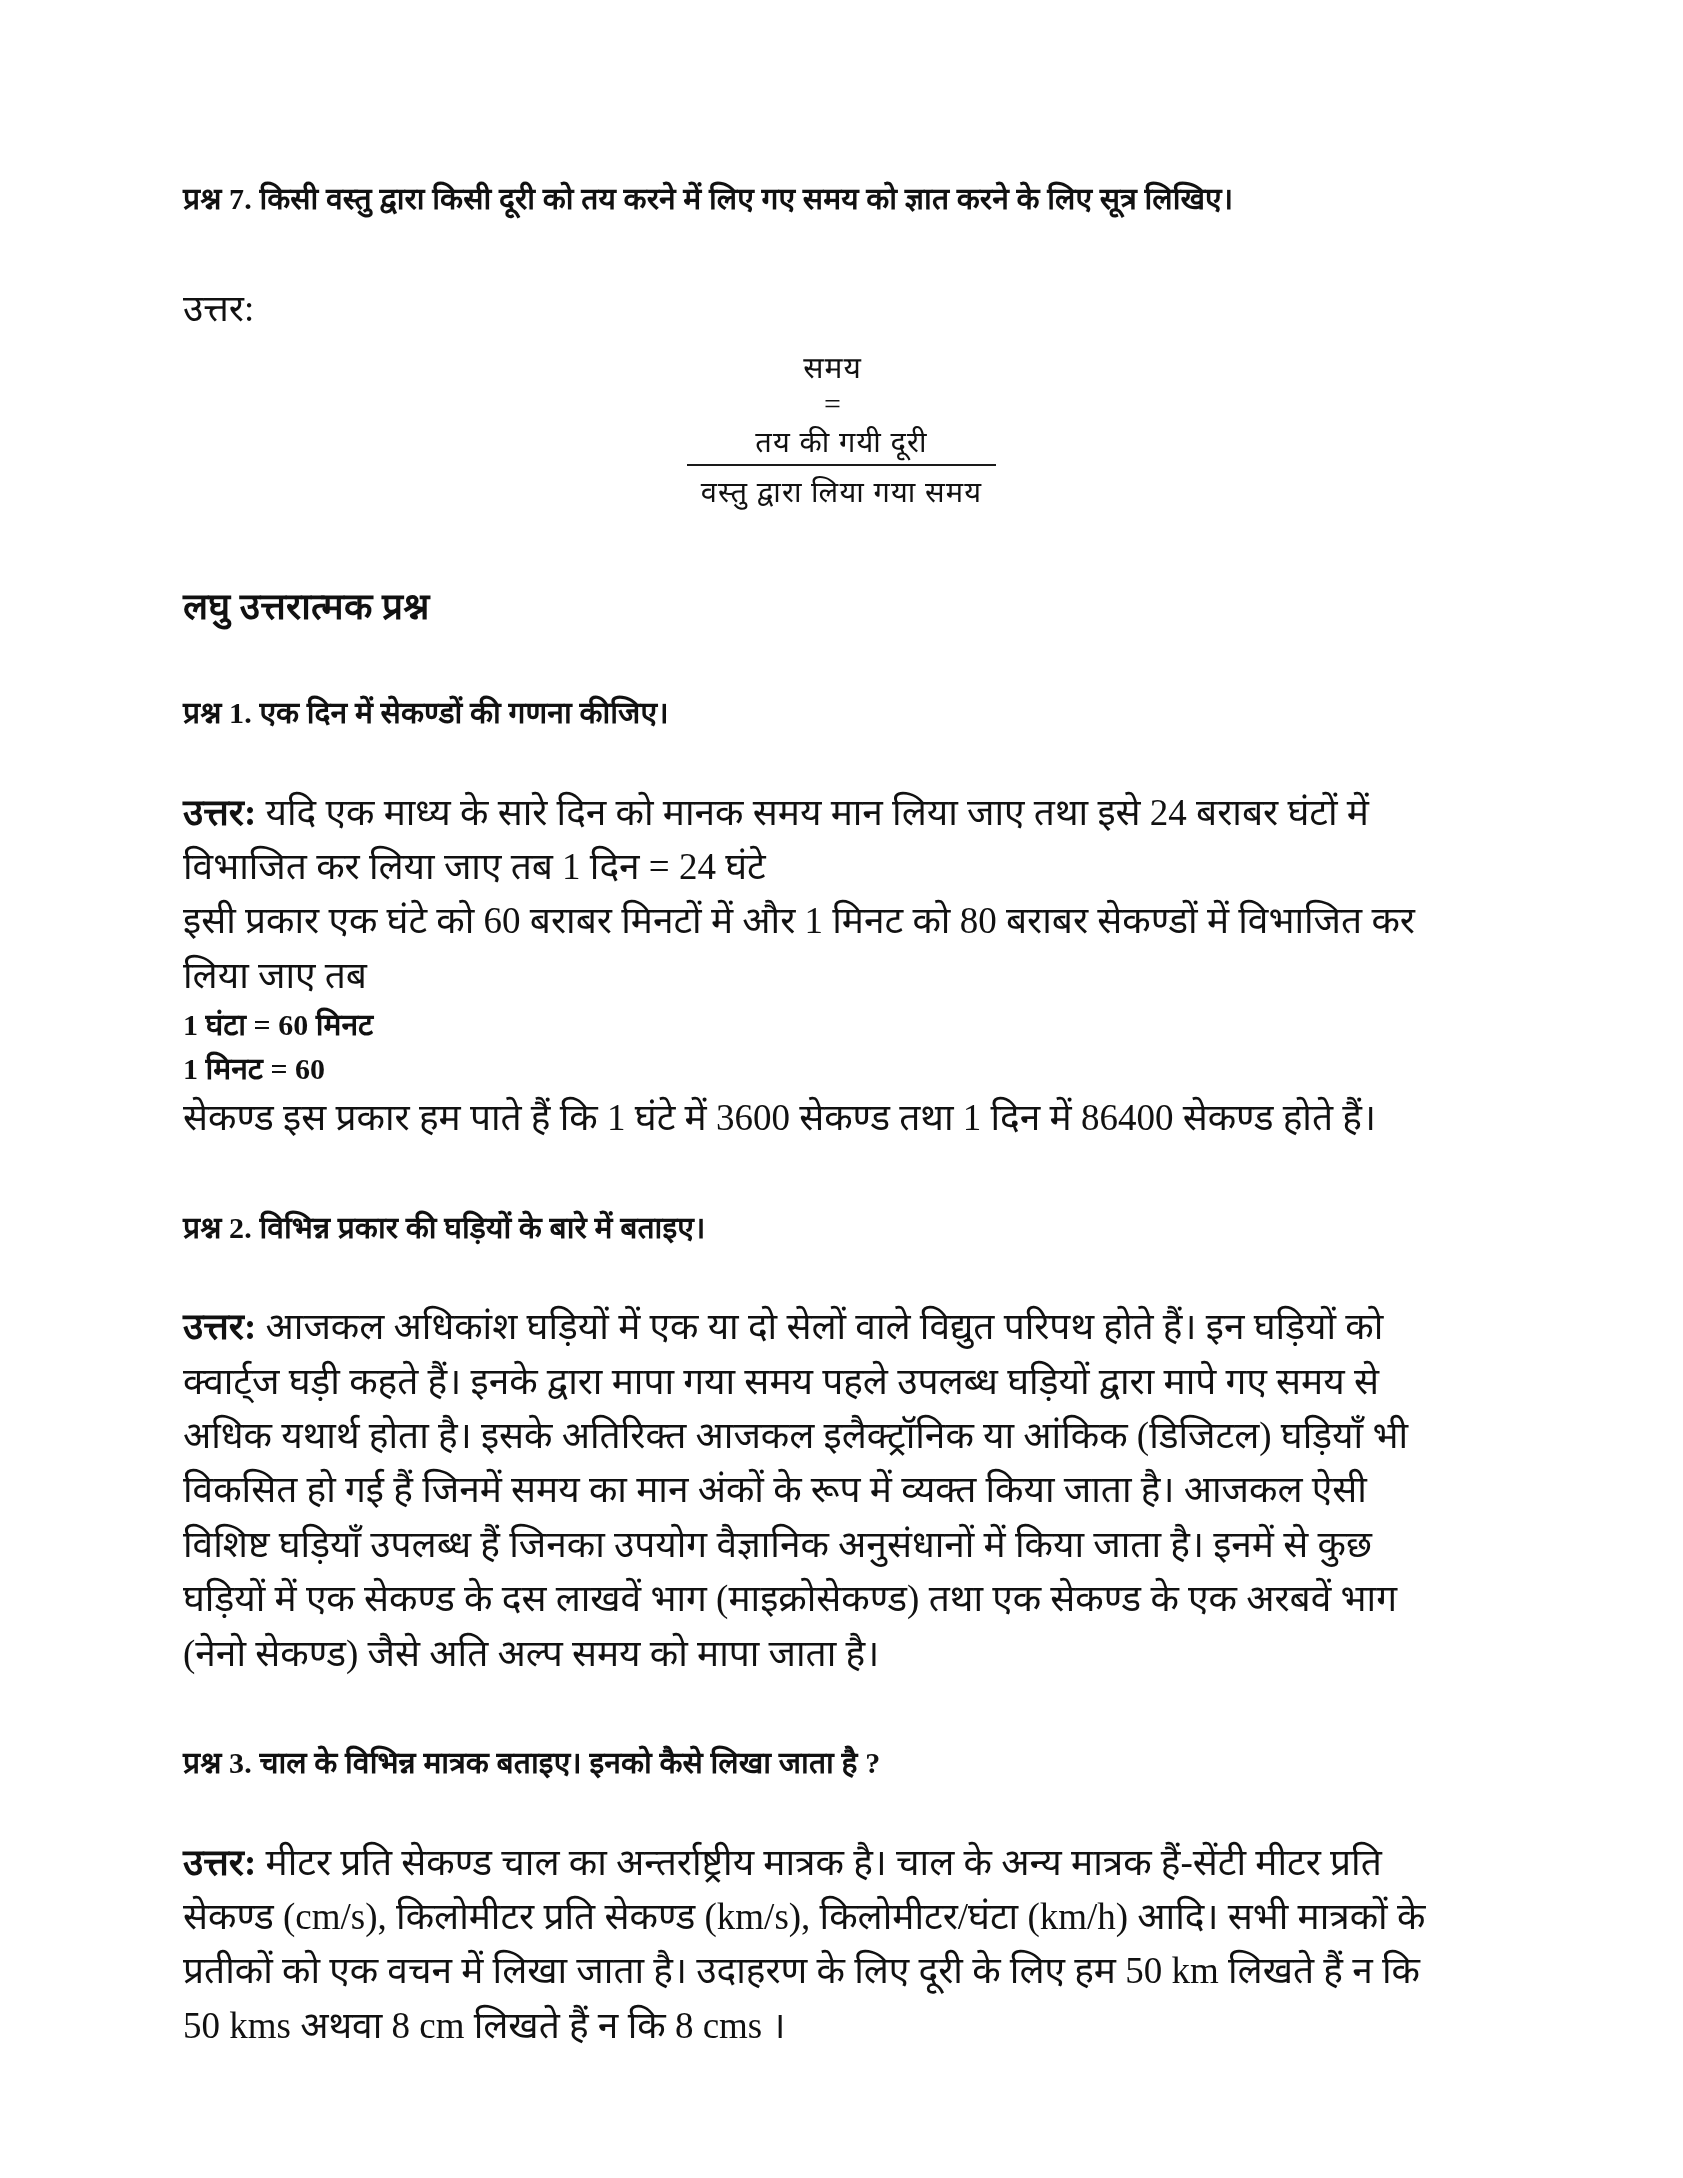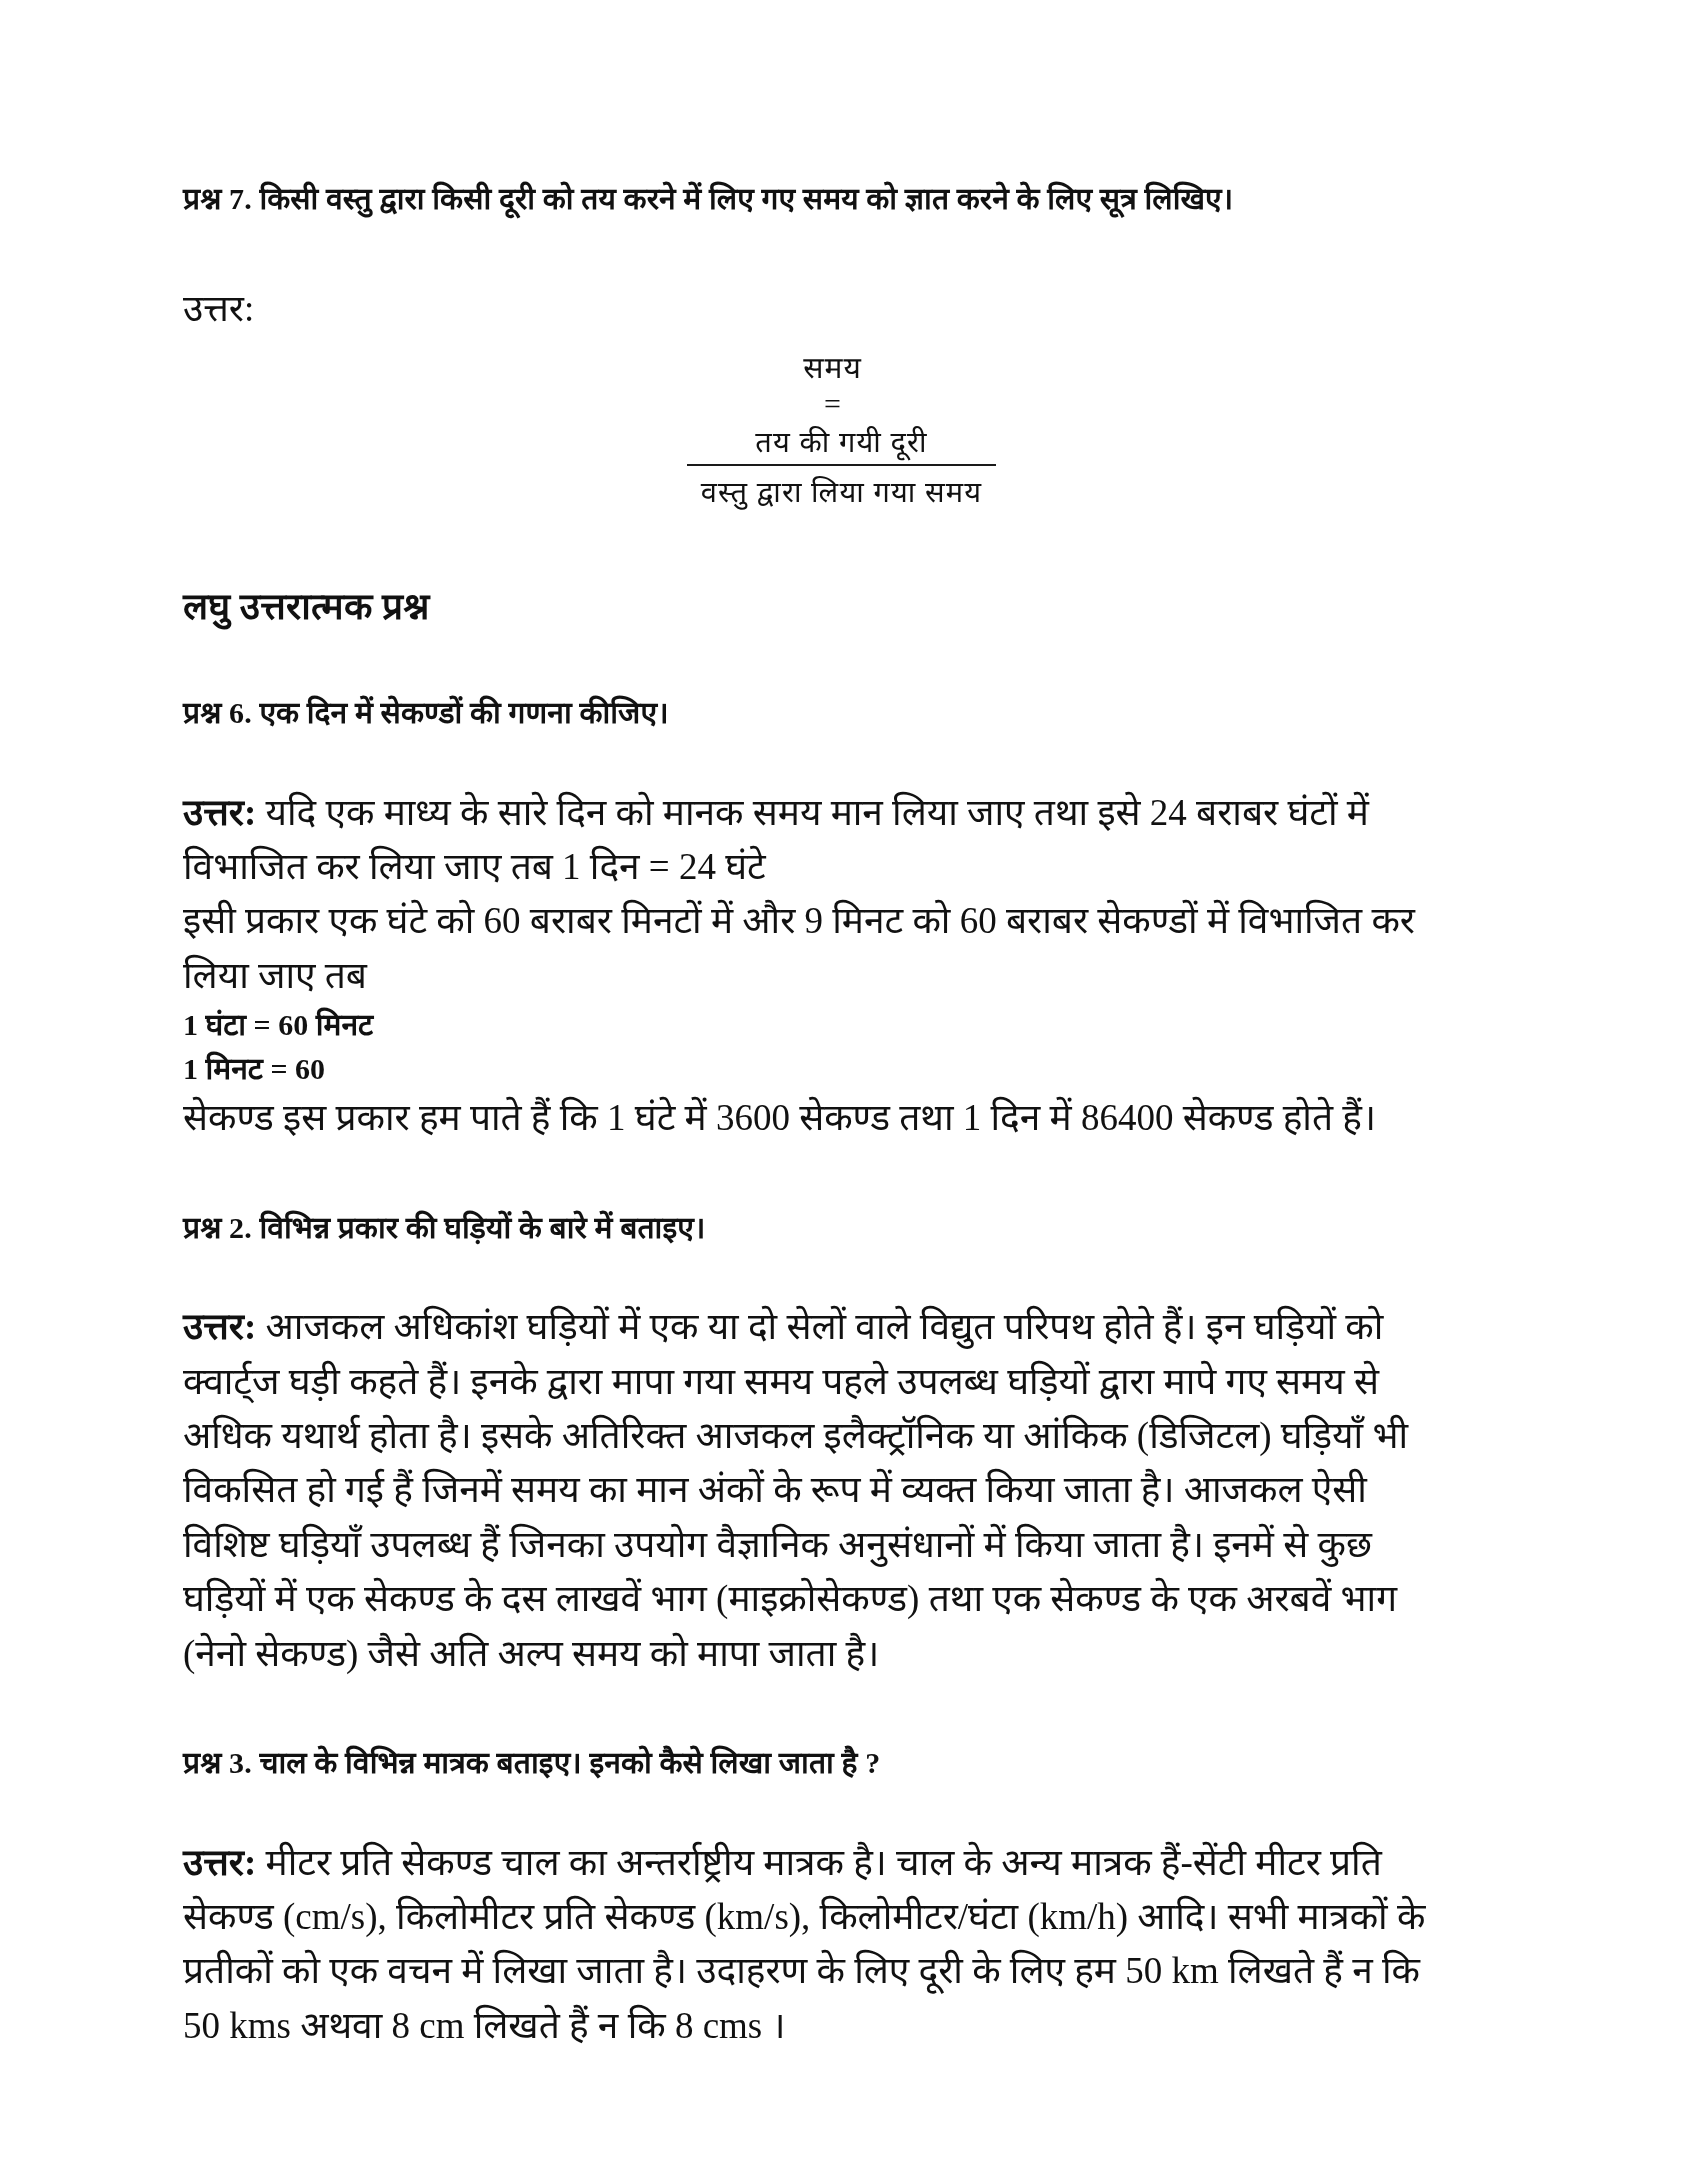--- a/index.html
+++ b/index.html
@@ -128,27 +128,27 @@
         <span class="denom">वस्तु द्वारा लिया गया समय</span>
       </span>
     </div>
 
     <div class="gap-xl"></div>
 
     <p class="section-title">लघु उत्तरात्मक प्रश्न</p>
 
     <div class="gap-l"></div>
 
-    <p class="q-heading">प्रश्न 6. एक दिन में सेकण्डों की गणना कीजिए।</p>
+    <p class="q-heading">प्रश्न 1. एक दिन में सेकण्डों की गणना कीजिए।</p>
 
     <div class="gap-m"></div>
 
     <p class="para"><b>उत्तर:</b><span> यदि एक माध्य के सारे दिन को मानक समय मान लिया जाए तथा इसे 24 बराबर घंटों में विभाजित कर लिया जाए तब 1 दिन = 24 घंटे</span></p>
 
-    <p class="para">इसी प्रकार एक घंटे को 60 बराबर मिनटों में और 9 मिनट को 60 बराबर सेकण्डों में विभाजित कर लिया जाए तब</p>
+    <p class="para">इसी प्रकार एक घंटे को 60 बराबर मिनटों में और 1 मिनट को 80 बराबर सेकण्डों में विभाजित कर लिया जाए तब</p>
 
     <p class="bold-line">1 घंटा = 60 मिनट</p>
 
     <p class="bold-line">1 मिनट = 60</p>
 
     <p class="para">सेकण्ड इस प्रकार हम पाते हैं कि 1 घंटे में 3600 सेकण्ड तथा 1 दिन में 86400 सेकण्ड होते हैं।</p>
 
     <div class="gap-l"></div>
 
     <p class="q-heading">प्रश्न 2. विभिन्न प्रकार की घड़ियों के बारे में बताइए।</p>

